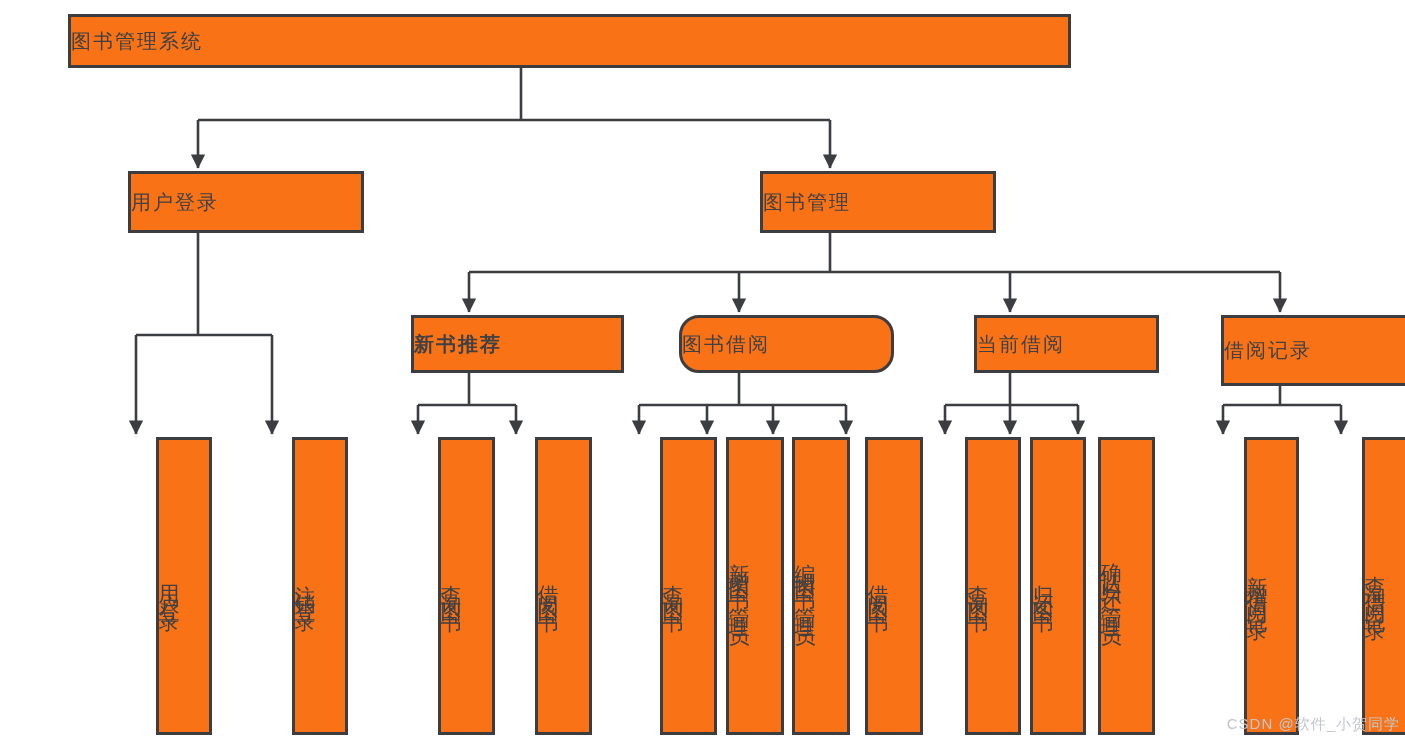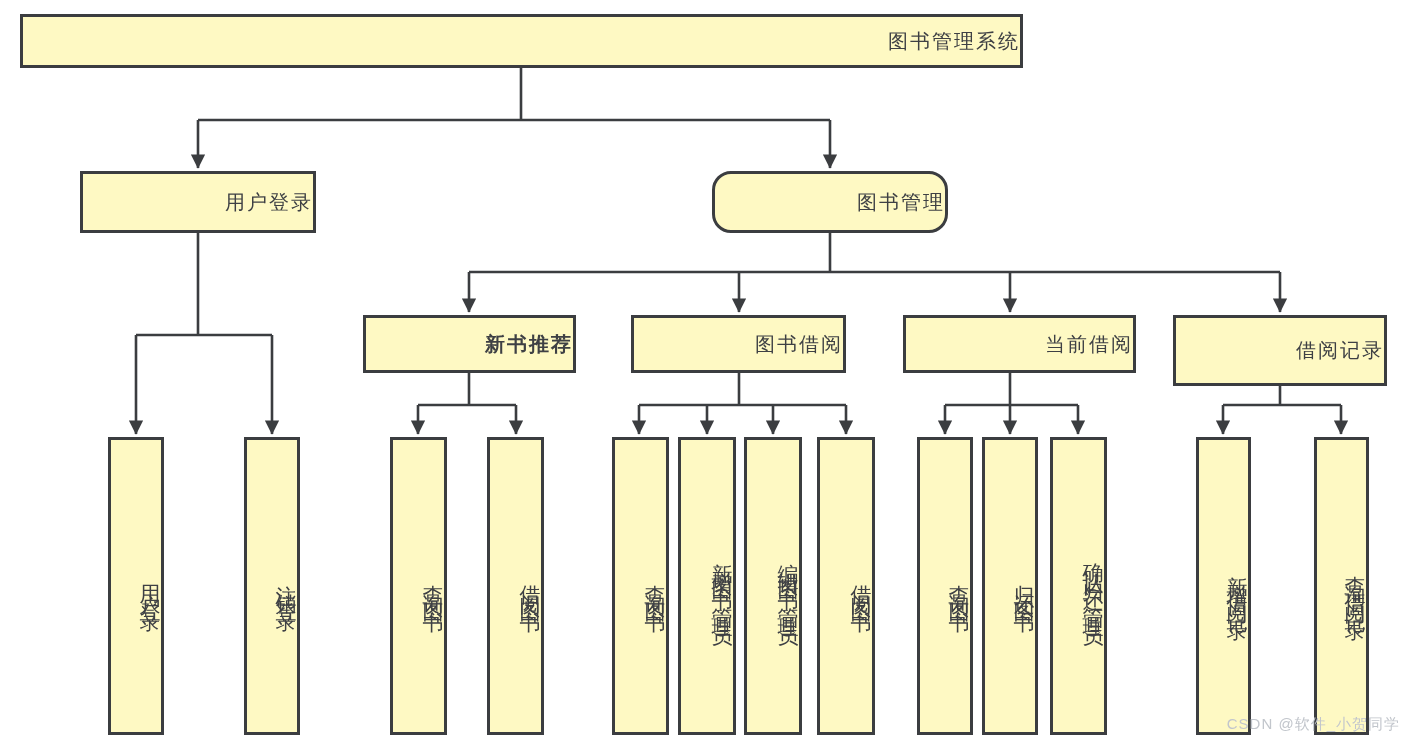--- a/index.html
+++ b/index.html
@@ -15,23 +15,24 @@
     background:var(--bg);
     font-family:"Liberation Sans","DejaVu Sans",sans-serif;
     overflow:hidden;
   }
   .wires{position:absolute;left:0;top:0;width:1405px;height:747px;z-index:0;}
   .wire{stroke:var(--line);stroke-width:2.6;fill:none;}
   .arrowhead{fill:var(--line);}
   .node{
     position:absolute;box-sizing:border-box;
     border:3px solid var(--line);
-    background:#fef9c3;color:var(--text);
-    display:flex;align-items:center;justify-content:flex-end;
+    background:#f97316;color:var(--text);
+    display:flex;align-items:center;justify-content:flex-start;
     z-index:1;
+    margin-left:48px;
   }
   .h-label{font-size:20px;letter-spacing:2px;white-space:nowrap;}
   .v-label{
     writing-mode:vertical-rl;text-orientation:mixed;
     font-size:21px;line-height:1;letter-spacing:9px;
     white-space:nowrap;
   }
   .watermark{
     position:absolute;right:5px;top:715px;z-index:3;
     font-size:15px;color:var(--wm);letter-spacing:1px;
@@ -84,31 +85,31 @@
     <path class="wire" d="M1341,405 V434" marker-end="url(#arw)"></path>
   </svg>
 
   <div class="node" style="left:20px;top:14px;width:1003px;height:54px;">
     <span class="h-label">图书管理系统</span>
   </div>
 
   <div class="node" style="left:80px;top:171px;width:236px;height:62px;">
     <span class="h-label">用户登录</span>
   </div>
-  <div class="node" style="left:712px;top:171px;width:236px;height:62px;border-radius:19px;">
+  <div class="node" style="left:712px;top:171px;width:236px;height:62px;">
     <span class="h-label">图书管理</span>
   </div>
 
   <div class="node" style="left:363px;top:315px;width:213px;height:58px;font-weight:bold;">
     <span class="h-label">新书推荐</span>
   </div>
-  <div class="node" style="left:631px;top:315px;width:215px;height:58px;">
+  <div class="node" style="left:631px;top:315px;width:215px;height:58px;border-radius:20px;">
     <span class="h-label">图书借阅</span>
   </div>
-  <div class="node" style="left:903px;top:315px;width:233px;height:58px;">
+  <div class="node" style="left:926px;top:315px;width:185px;height:58px;">
     <span class="h-label">当前借阅</span>
   </div>
   <div class="node" style="left:1173px;top:315px;width:214px;height:71px;">
     <span class="h-label">借阅记录</span>
   </div>
 
   <div class="node" style="left:108px;top:437px;width:56px;height:298px;">
     <span class="v-label">用户登录</span>
   </div>
   <div class="node" style="left:244px;top:437px;width:56px;height:298px;">

